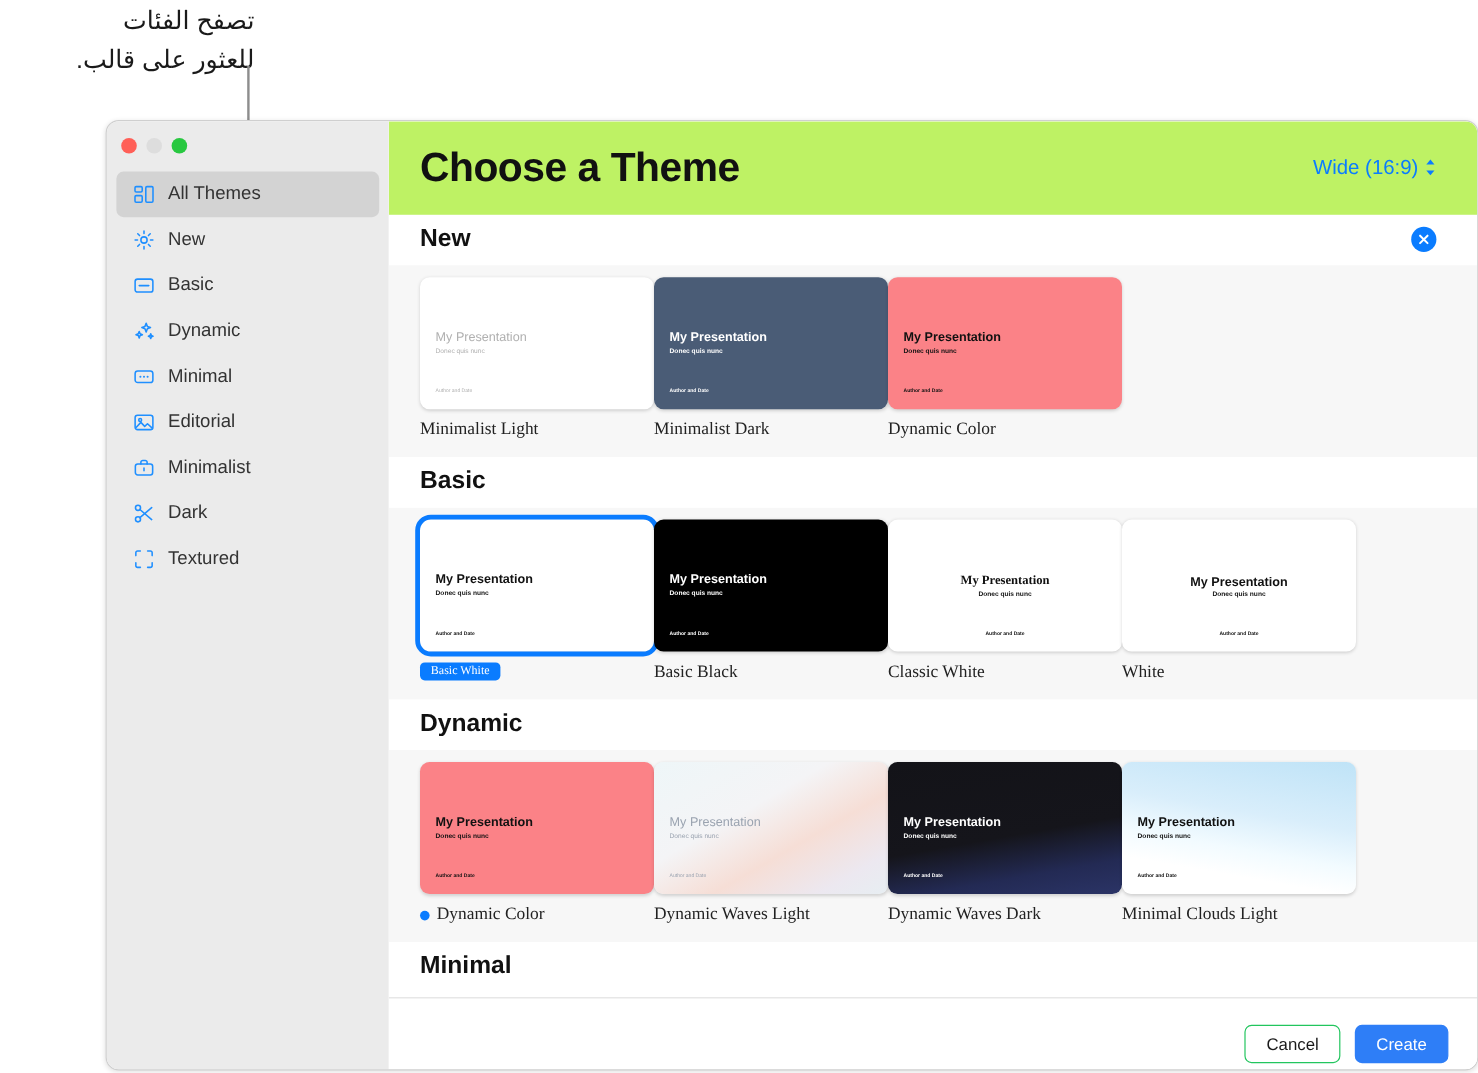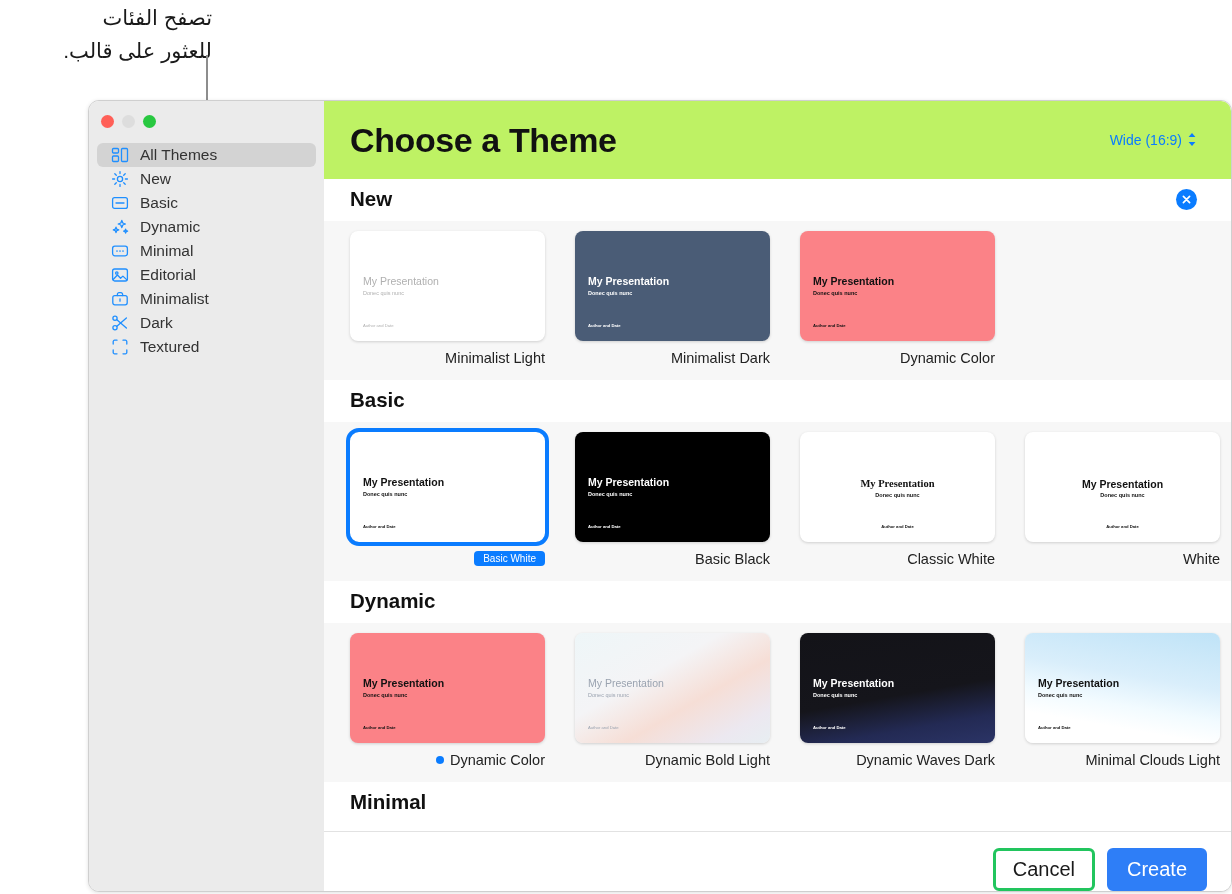--- a/index.html
+++ b/index.html
@@ -54,21 +54,21 @@
     position: absolute;
     top: 14px; left: 12px;
     display: flex; gap: 8px;
   }
   .tl { width: 13px; height: 13px; border-radius: 50%; }
   .tl.red   { background: #ff5f57; }
   .tl.gray  { background: #dddddd; }
   .tl.green { background: #28c840; }
 
   .side-item {
-    height: 24px;
+    height: 38px;
     margin: 0 8px;
     padding-left: 13px;
     display: flex; align-items: center; gap: 11px;
     border-radius: 6px;
     font-size: 15.5px;
     color: #333333;
     cursor: default;
   }
   .side-item.active { background: #d3d3d3; }
   .side-ico {
@@ -89,21 +89,21 @@
     height: 78px;
     padding: 0 34px 0 26px;
     display: flex; align-items: center; justify-content: space-between;
     background: #bef264;
   }
   #page-title {
     font-size: 34px; font-weight: bold; color: #111111;
     letter-spacing: -.4px;
   }
   #aspect-select {
-    font-size: 14px; color: #0a7cff; cursor: pointer;
+    font-size: 17px; color: #0a7cff; cursor: pointer;
     display: flex; align-items: center; gap: 5px;
   }
   .chev { font-size: 14px; line-height: 1; }
 
   #scroll-area {
     position: absolute;
     top: 78px; left: 0; right: 0; bottom: 60px;
     overflow: hidden;
   }
 
@@ -117,21 +117,21 @@
   #close-btn {
     width: 21px; height: 21px; border-radius: 50%;
     background: #0a7cff;
     display: flex; align-items: center; justify-content: center;
     cursor: pointer;
     flex: 0 0 21px;
   }
   #close-btn svg { display: block; }
 
   .row-strip { background: #f7f7f7; padding: 10px 0 14px 26px; }
-  .row { display: flex; gap: 30px; }
+  .row { display: flex; }
 
   .card { width: 195px; flex: 0 0 195px; }
   .thumb {
     width: 195px; height: 110px;
     border-radius: 8px;
     position: relative;
     overflow: hidden;
     box-shadow: 0 1px 3px rgba(0,0,0,.16);
     cursor: pointer;
   }
@@ -145,21 +145,21 @@
   .t-auth  { position: absolute; left: 13px; bottom: 13px; font-size: 4.2px; }
   .t-center .t-title { left: 0; width: 100%; text-align: center; top: 46px; }
   .t-center .t-sub   { left: 0; width: 100%; text-align: center; top: 60px; }
   .t-center .t-auth  { left: 0; width: 100%; text-align: center; }
 
   .cap {
     margin-top: 9px;
     text-align: center;
     font-size: 14.5px;
     color: #222222;
-    display: flex; align-items: center; justify-content: flex-end; gap: 6px;
+    display: flex; align-items: center; justify-content: flex-start; gap: 6px; font-family: Liberation Serif, serif;
   }
   .cap.pill span.lbl {
     background: #0a7cff; color: #ffffff;
     border-radius: 4px; padding: 2px 9px;
     font-size: 10px;
   }
   .dot { width: 8px; height: 8px; border-radius: 50%; background: #0a7cff; flex:0 0 8px; }
 
   
   .bg-white  { background: #ffffff; }
@@ -181,25 +181,25 @@
     position: absolute;
     left: 0; right: 0; bottom: 0;
     height: 60px;
     background: #ffffff;
     border-top: 1px solid #e2e2e2;
     display: flex; align-items: center; justify-content: flex-end;
     gap: 12px;
     padding-right: 24px;
   }
   .btn {
-    font-size: 20px;
+    font-size: 14px;
     border-radius: 6px;
     padding: 7px 17px;
     cursor: pointer;
-    border: 3px solid #22c55e;
+    border: 1px solid #22c55e;
     background: #ffffff;
     color: #1a1a1a;
     margin-top: 16px;
   }
   .btn.primary {
     background: #2e7ef7; color: #ffffff; border-color: #2e7ef7;
   }
 </style>
 </head>
 <body>
@@ -428,21 +428,21 @@
                 <span class="lbl">Dynamic Color</span>
               </div>
             </div>
             <div class="card">
               <div class="thumb bg-waveL">
                 <div class="t-title txt-gray2">My Presentation</div>
                 <div class="t-sub txt-gray2">Donec quis nunc</div>
                 <div class="t-auth txt-gray2">Author and Date</div>
               </div>
               <div class="cap">
-                <span class="lbl">Dynamic Bold Light</span>
+                <span class="lbl">Dynamic Waves Light</span>
               </div>
             </div>
             <div class="card">
               <div class="thumb bg-waveD">
                 <div class="t-title txt-light">My Presentation</div>
                 <div class="t-sub txt-light">Donec quis nunc</div>
                 <div class="t-auth txt-light">Author and Date</div>
               </div>
               <div class="cap">
                 <span class="lbl">Dynamic Waves Dark</span>

